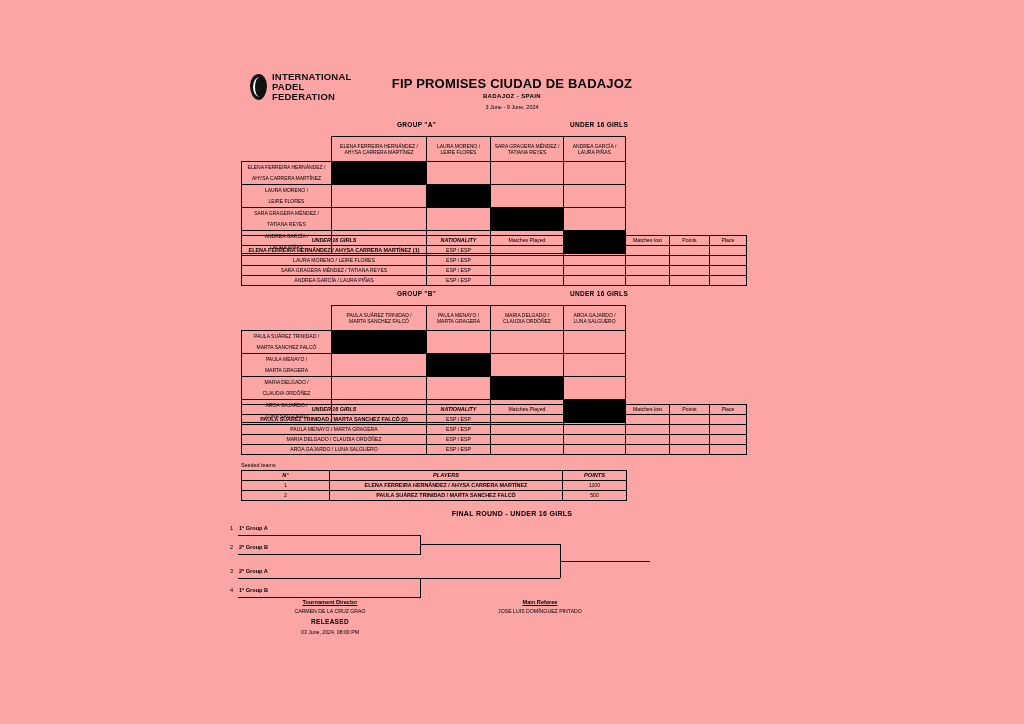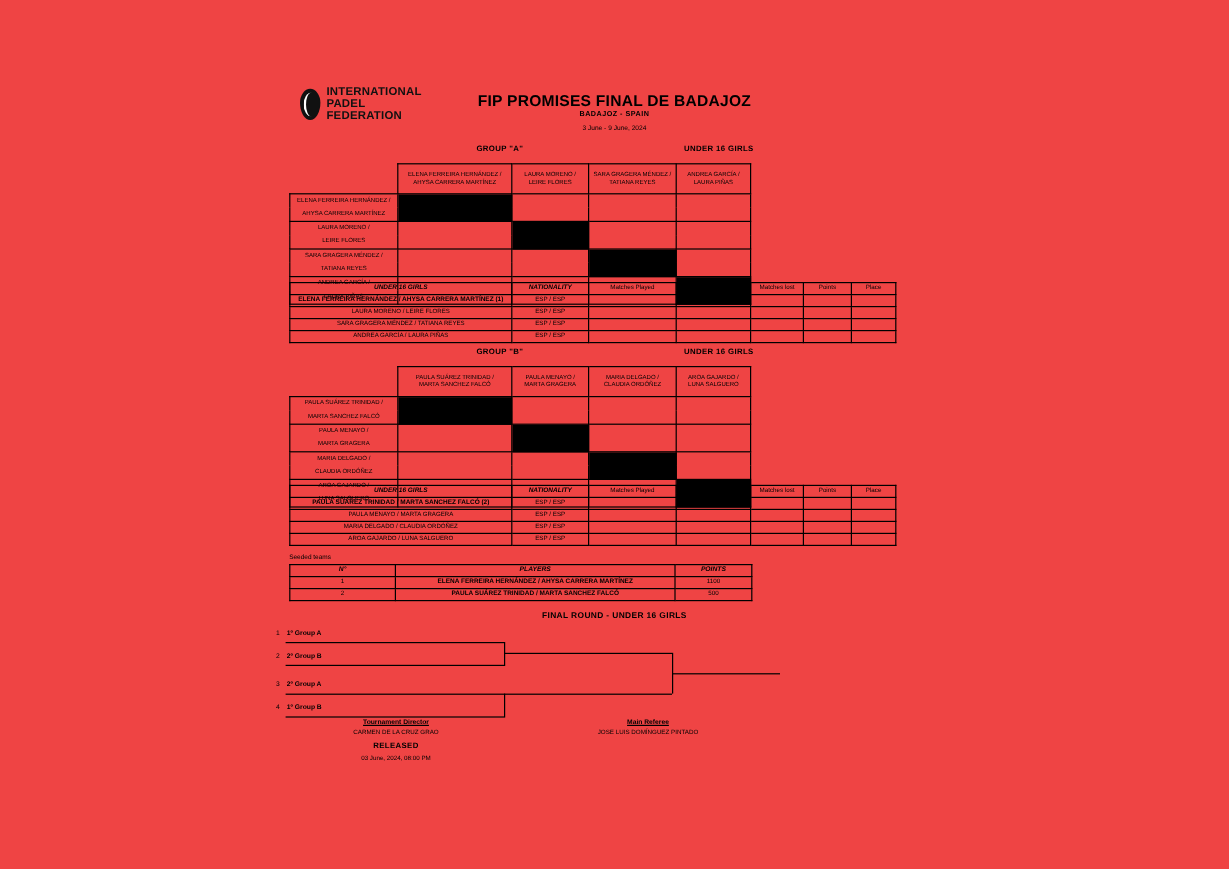--- a/index.html
+++ b/index.html
@@ -7,21 +7,21 @@
     padding: 0;
     background: #b0b0b0;
   }
   body {
     font-family: "Liberation Sans", sans-serif;
   }
   .page {
     position: relative;
     width: 1024px;
     height: 724px;
-    background: #ef4444;
+    background: #fca5a5;
     margin: 0 auto;
     overflow: hidden;
   }
   .sheet {
     position: absolute;
     left: 0; top: 0;
     width: 1024px;
     height: 724px;
   }
 
@@ -219,21 +219,21 @@
 
     <div class="logo-wrap">
       <div class="logo-ball"></div>
       <div class="logo-text">
         <div>INTERNATIONAL</div>
         <div>PADEL</div>
         <div>FEDERATION</div>
       </div>
     </div>
 
-    <div class="title">FIP PROMISES FINAL DE BADAJOZ</div>
+    <div class="title">FIP PROMISES CIUDAD DE BADAJOZ</div>
     <div class="subtitle">BADAJOZ - SPAIN</div>
     <div class="daterange">3 June - 9 June, 2024</div>
 
     <div class="grp-label" style="left:397px; top:121px;">GROUP  "A"</div>
     <div class="cat-label" style="left:570px; top:121px;">UNDER 16 GIRLS</div>
 
     <table class="grid cross" style="left:241px; top:136px;">
       <colgroup>
         <col style="width:90px">
         <col style="width:95px">

